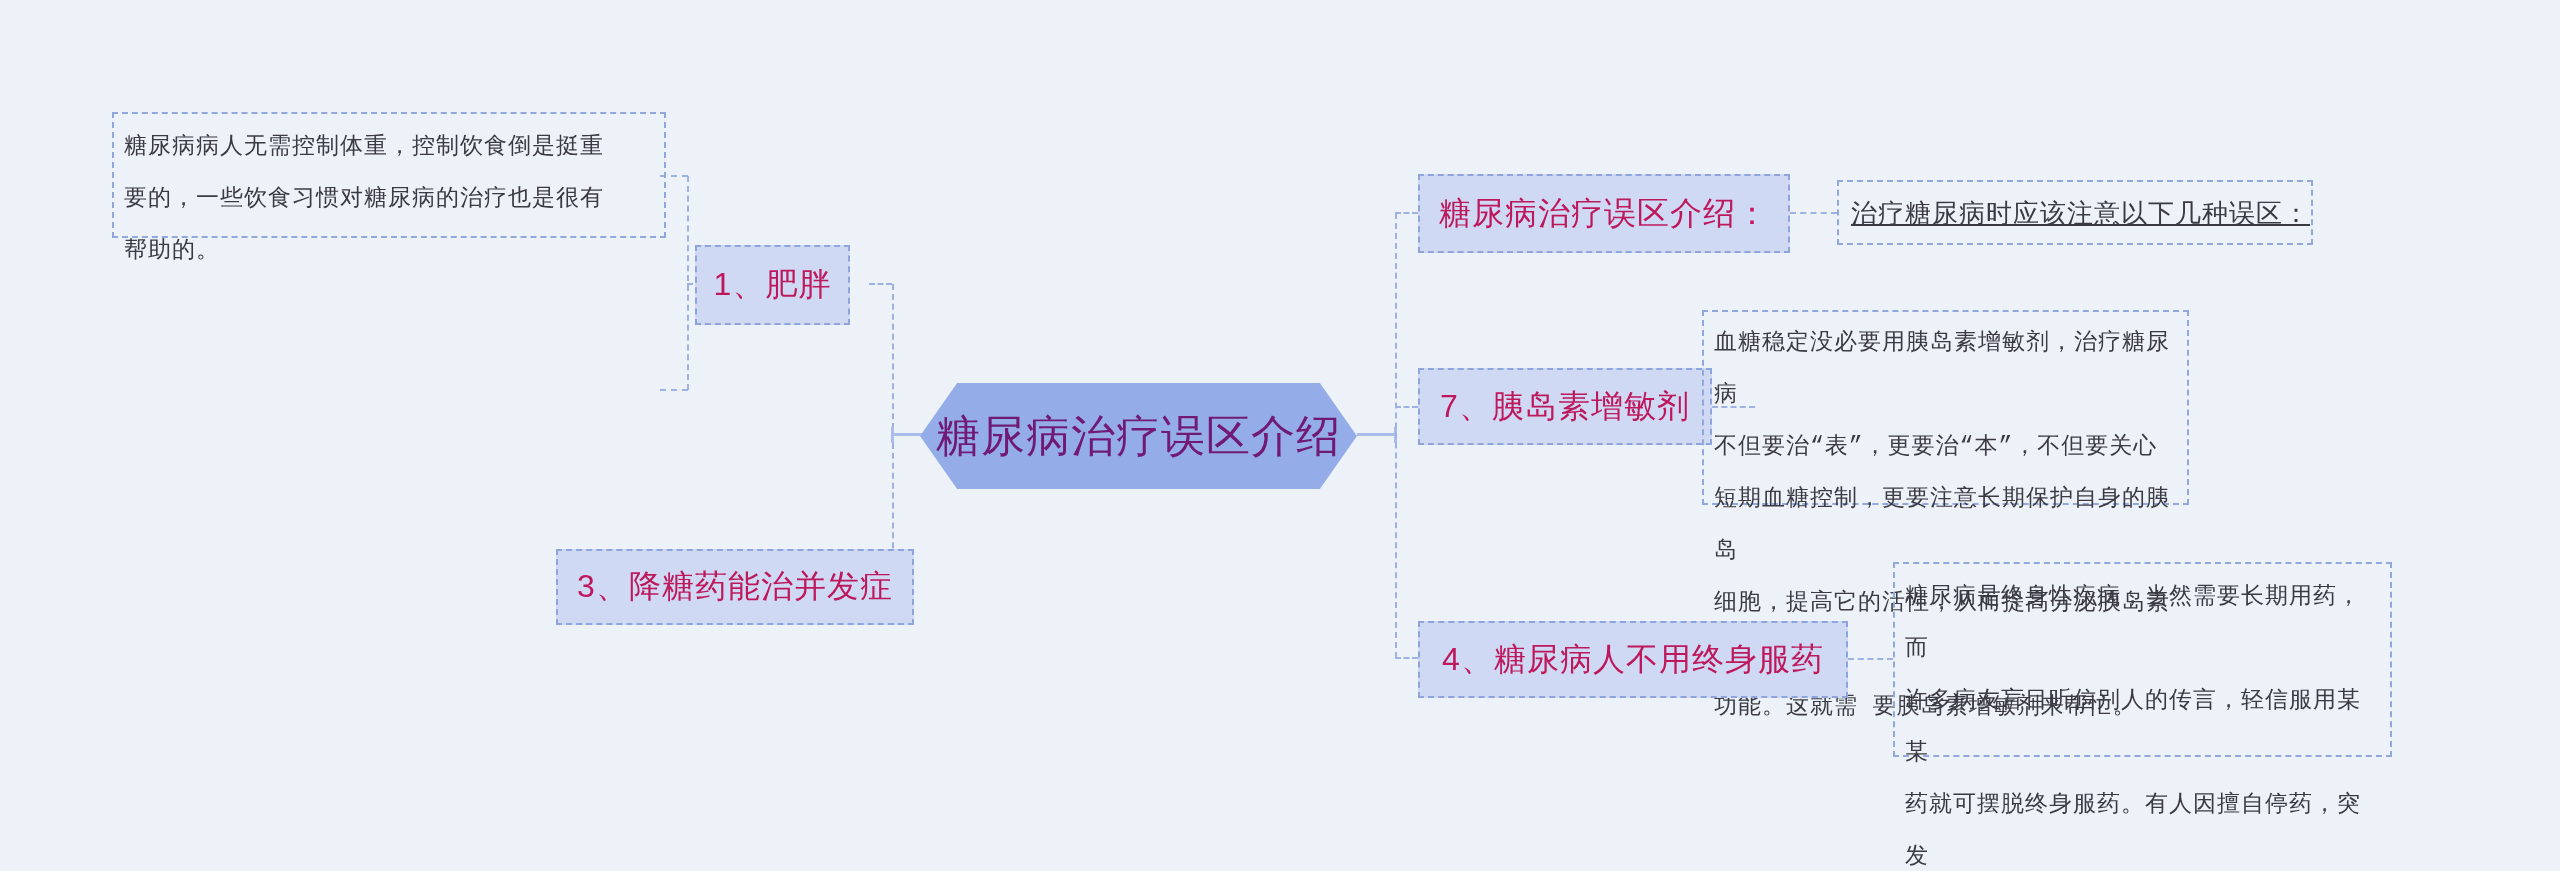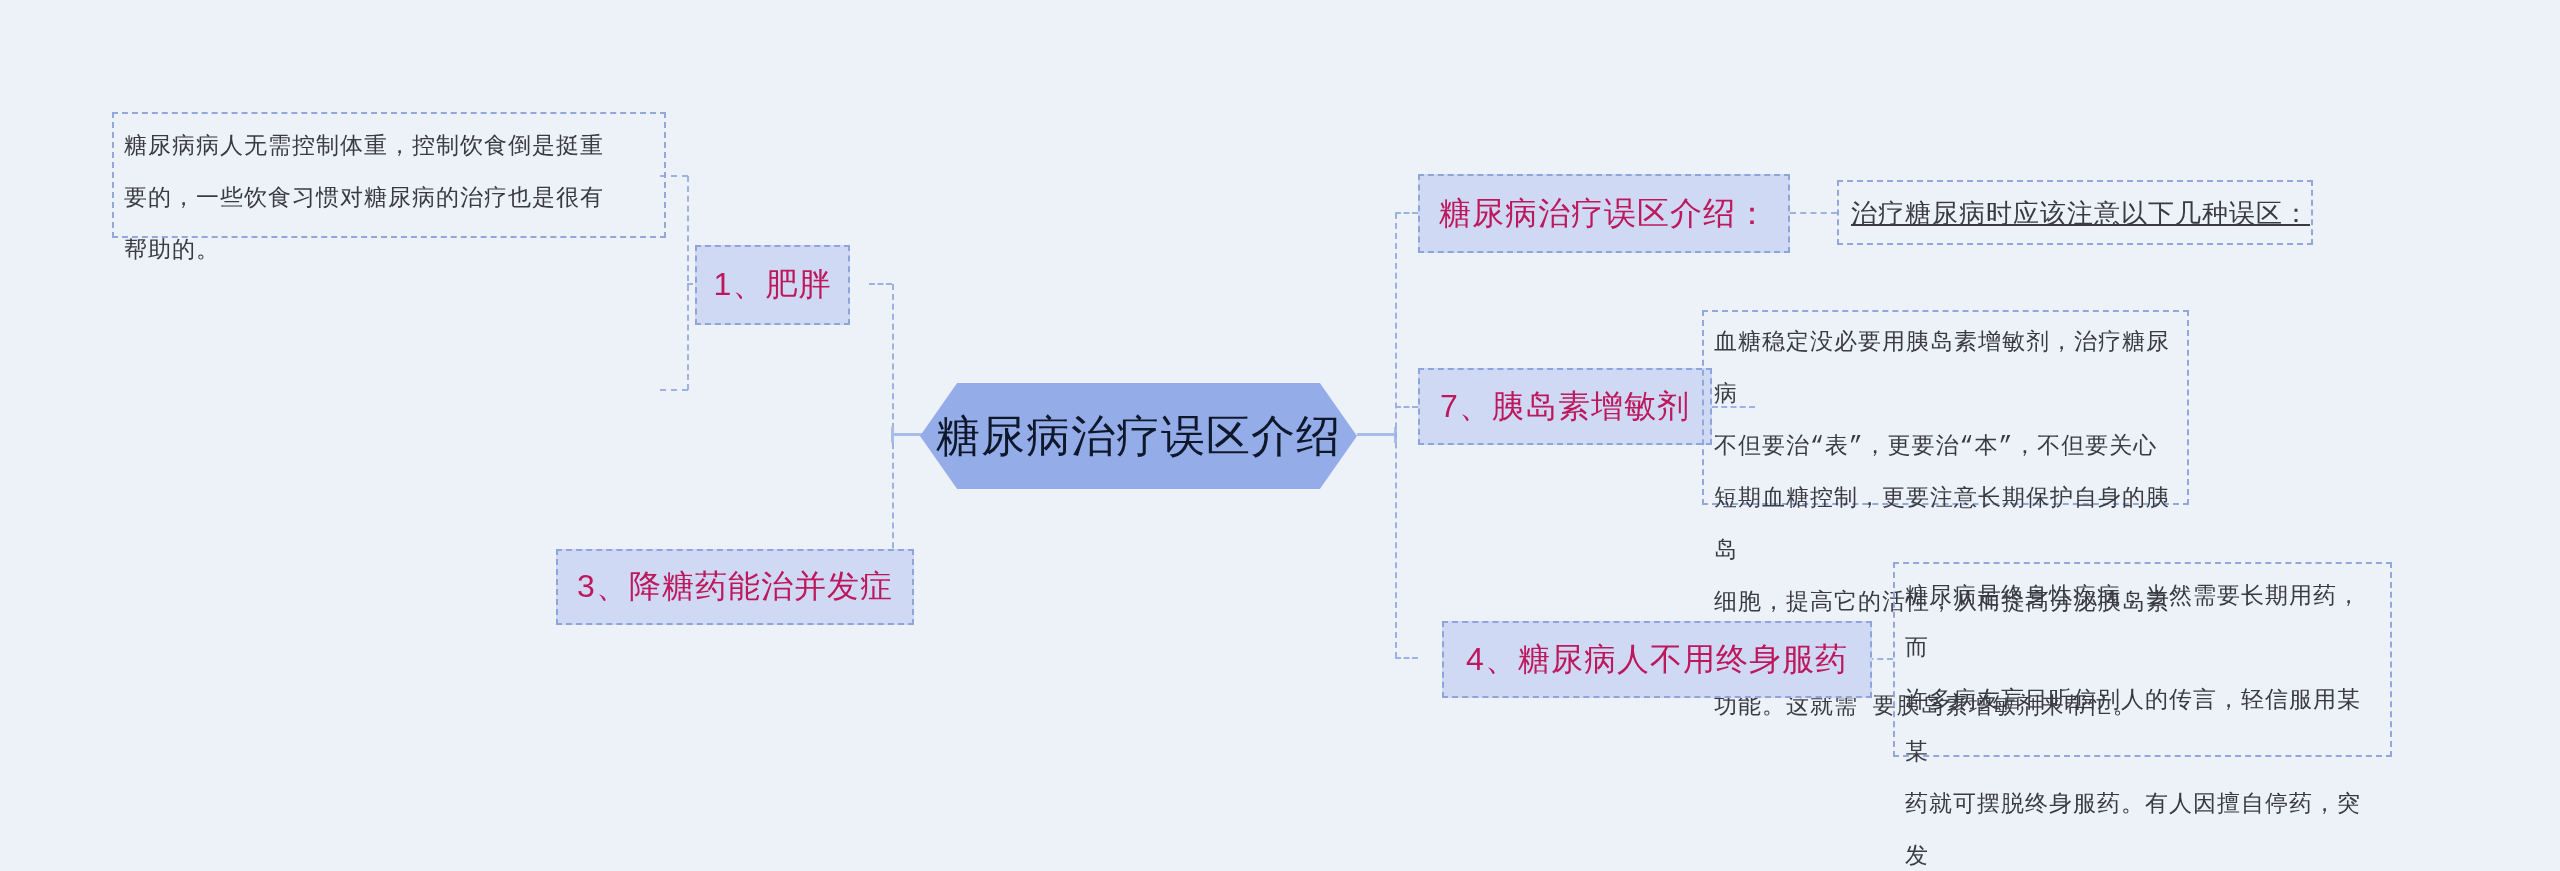--- a/index.html
+++ b/index.html
@@ -41,21 +41,21 @@
     display:flex;align-items:center;justify-content:center;
     box-sizing:border-box;
     white-space:nowrap;
     letter-spacing:1px;
   }
 
   
   .root{
     position:absolute;
     background:#94ade9;
-    color:#0f172a;
+    color:#701a75;
     font-size:44px;
     display:flex;align-items:center;justify-content:center;
     clip-path:polygon(0% 50%,8.5% 0%,91.5% 0%,100% 50%,91.5% 100%,8.5% 100%);
     white-space:nowrap;
     letter-spacing:1px;
   }
 
   
   .hdash{position:absolute;height:0;border-top:2px dashed #9db1e2;}
   .vdash{position:absolute;width:0;border-left:2px dashed #9db1e2;}
@@ -105,21 +105,21 @@
   <div class="note single" style="left:1837px;top:180px;width:476px;height:65px;">治疗糖尿病时应该注意以下几种误区：</div>
 
   <div class="node" style="left:1418px;top:368px;width:294px;height:77px;">7、胰岛素增敏剂</div>
 
   <div class="note" style="left:1702px;top:310px;width:487px;height:195px;font-family:Liberation Mono, monospace;">血糖稳定没必要用胰岛素增敏剂，治疗糖尿病
 不但要治“表”，更要治“本”，不但要关心
 短期血糖控制，更要注意长期保护自身的胰岛
 细胞，提高它的活性，从而提高分泌胰岛素的
 功能。这就需 要胰岛素增敏剂来帮忙。</div>
 
-  <div class="node" style="left:1418px;top:621px;width:430px;height:77px;margin-left:24px;">4、糖尿病人不用终身服药</div>
+  <div class="node" style="left:1418px;top:621px;width:430px;height:77px;">4、糖尿病人不用终身服药</div>
 
   <div class="note" style="left:1893px;top:562px;width:499px;height:195px;">糖尿病是终身性疾病，当然需要长期用药，而
 许多病友盲目听信别人的传言，轻信服用某某
 药就可摆脱终身服药。有人因擅自停药，突发
 脑溢血、脑梗、冠心病等。糖尿病是需终身服
 药的。</div>
 
 </div>
 
 </body></html>

